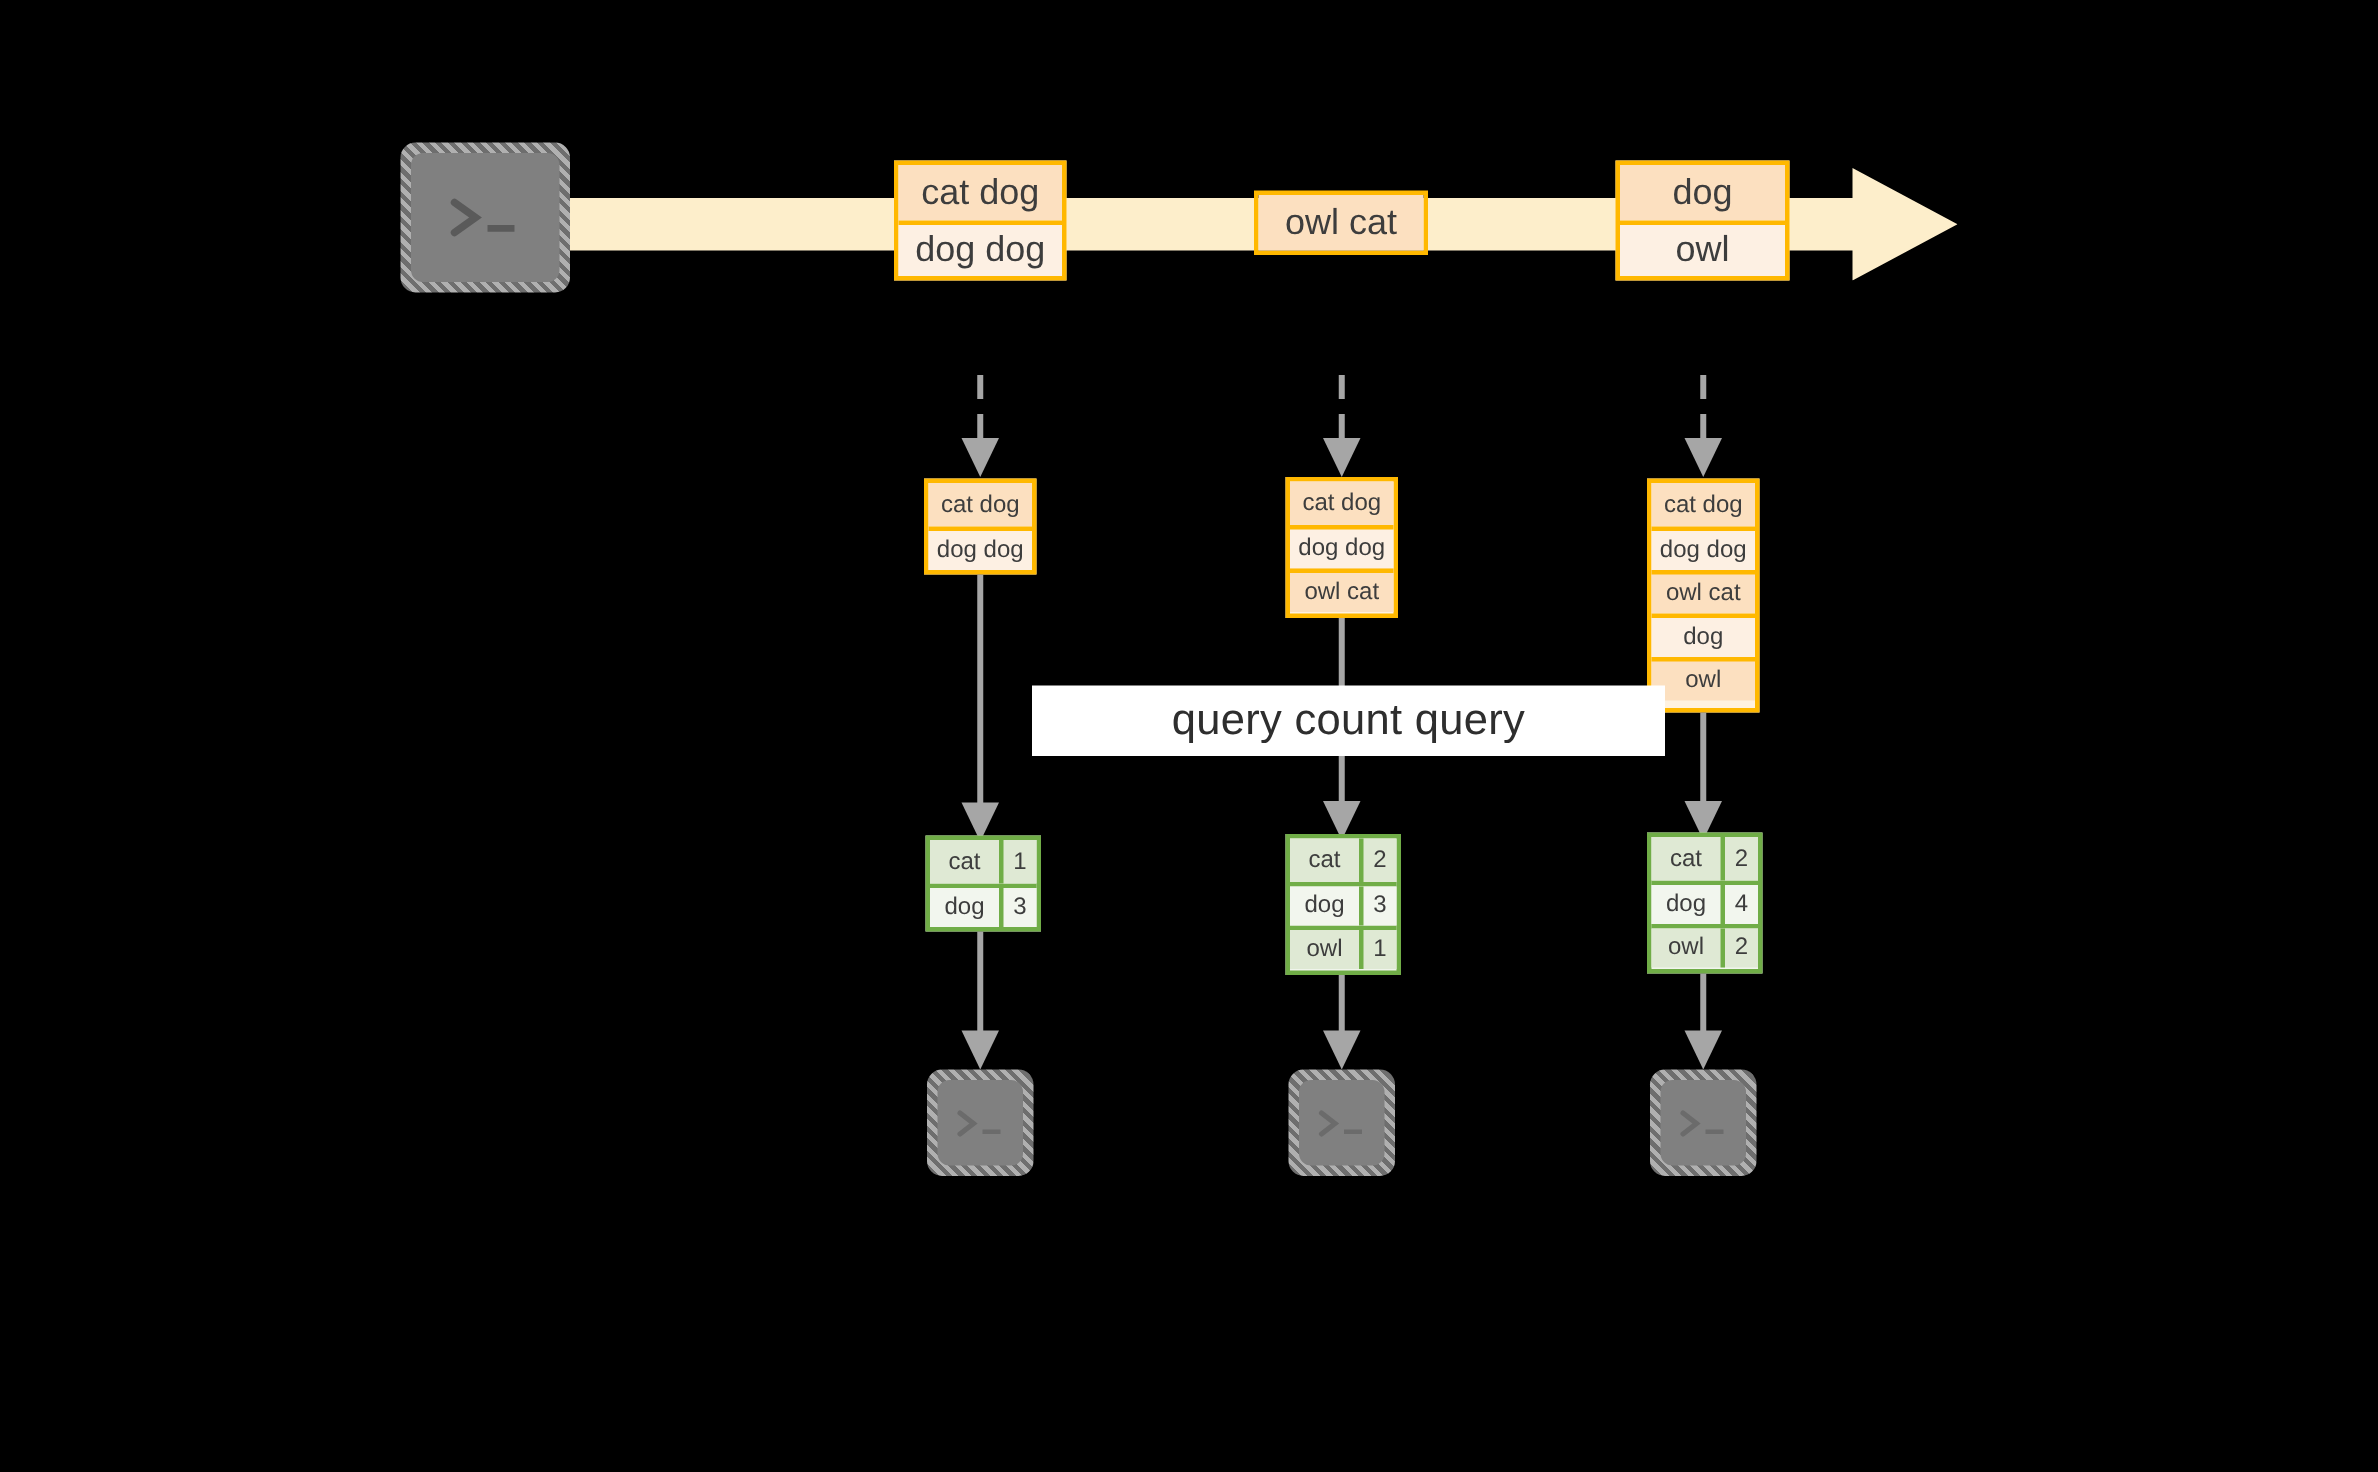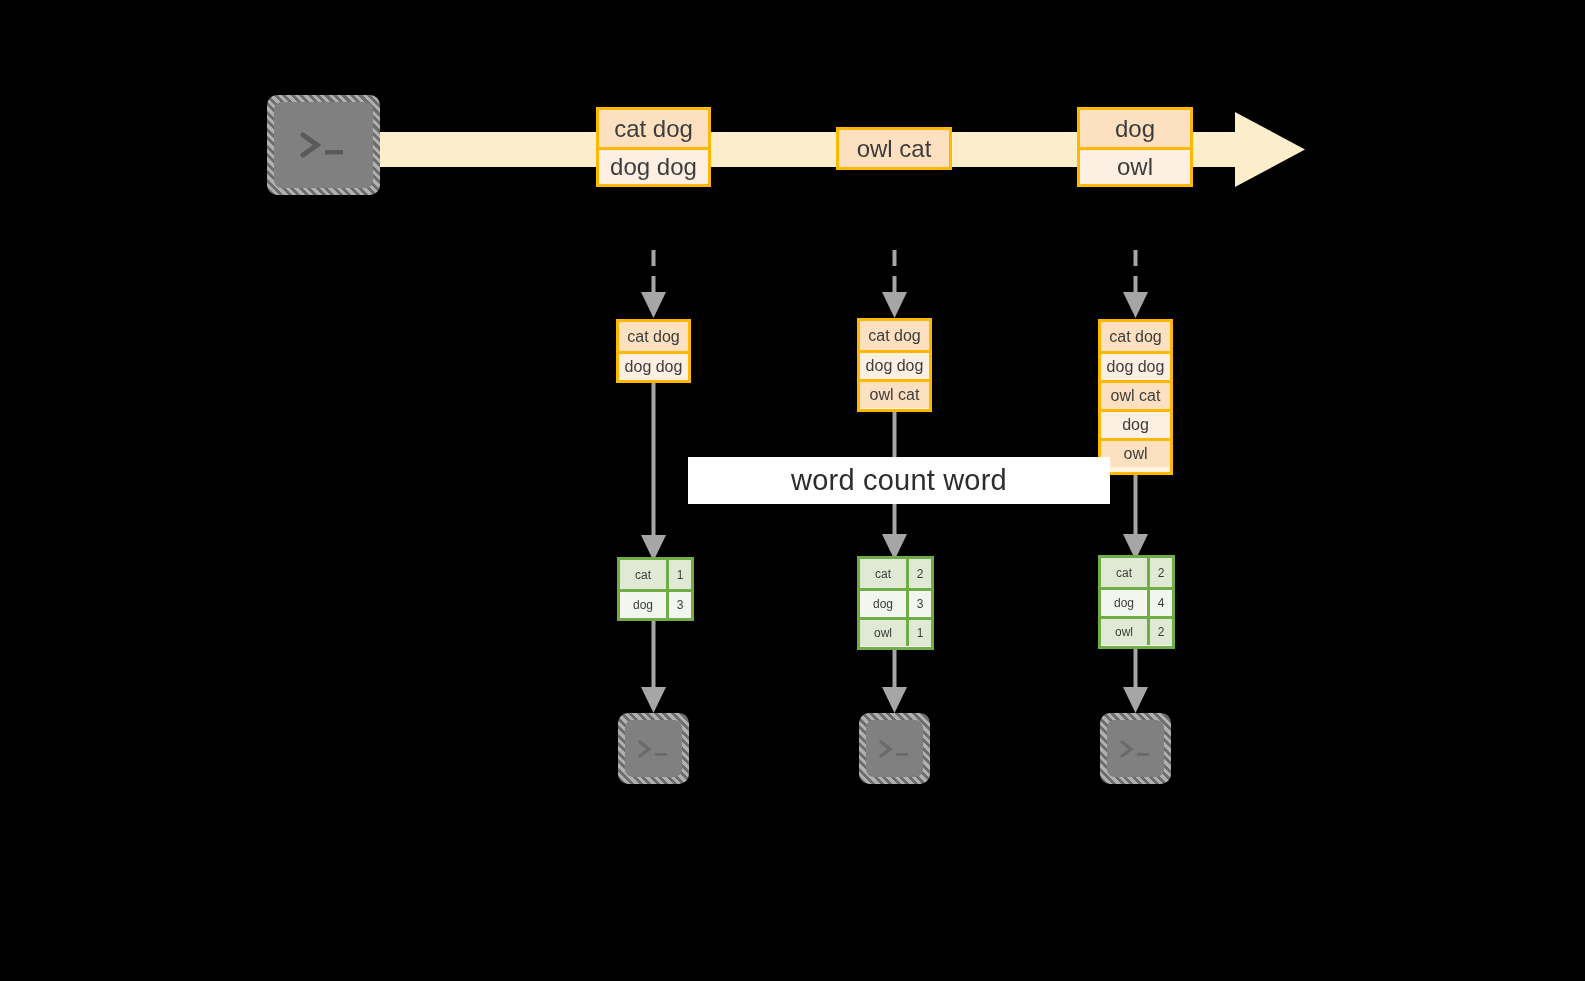--- a/index.html
+++ b/index.html
@@ -34,21 +34,21 @@
   .obox.big .orow{height:37px;font-size:24px;}
   
   .obox.small .orow{height:29px;font-size:16px;}
 
   
   .gbox{position:absolute;box-sizing:border-box;border:3px solid #70AD47;
         background:#F0F5EC;}
   .grow{display:flex;box-sizing:border-box;height:29px;}
   .grow.sep{border-top:3px solid #70AD47;}
   .gcell{box-sizing:border-box;display:flex;align-items:center;
-         justify-content:center;font-size:12px;color:#3d3d3d;}
+         justify-content:center;font-size:16px;color:#3d3d3d;}
   .gcell.word{width:48px;}
   .gcell.cnt{width:26px;border-left:3px solid #70AD47;}
   .grow.dark .gcell{background:#DFE9D4;}
   .grow.light .gcell{background:#F2F6EE;}
 
   
   .conn{position:absolute;}
 
   
   #qlabel{position:absolute;left:688px;top:457px;width:422px;height:47px;
@@ -129,21 +129,21 @@
   <svg class="conn" style="left:878px;top:412px;" width="33" height="150" viewBox="0 0 33 150">
     <line x1="16.5" y1="0" x2="16.5" y2="128" stroke="#A6A6A6" stroke-width="4"></line>
     <path d="M4,122 L29,122 L16.5,148 Z" fill="#A6A6A6"></path>
   </svg>
   <svg class="conn" style="left:1119px;top:475px;" width="33" height="87" viewBox="0 0 33 87">
     <line x1="16.5" y1="0" x2="16.5" y2="64" stroke="#A6A6A6" stroke-width="4"></line>
     <path d="M4,59 L29,59 L16.5,85 Z" fill="#A6A6A6"></path>
   </svg>
 
   <div id="qlabel">
-    <span>word count word</span>
+    <span>query count query</span>
   </div>
 
   <div class="gbox" style="left:617px;top:557px;width:77px;height:64px;">
     <div class="grow dark">
       <div class="gcell word">cat</div>
       <div class="gcell cnt">1</div>
     </div>
     <div class="grow light sep">
       <div class="gcell word">dog</div>
       <div class="gcell cnt">3</div>

